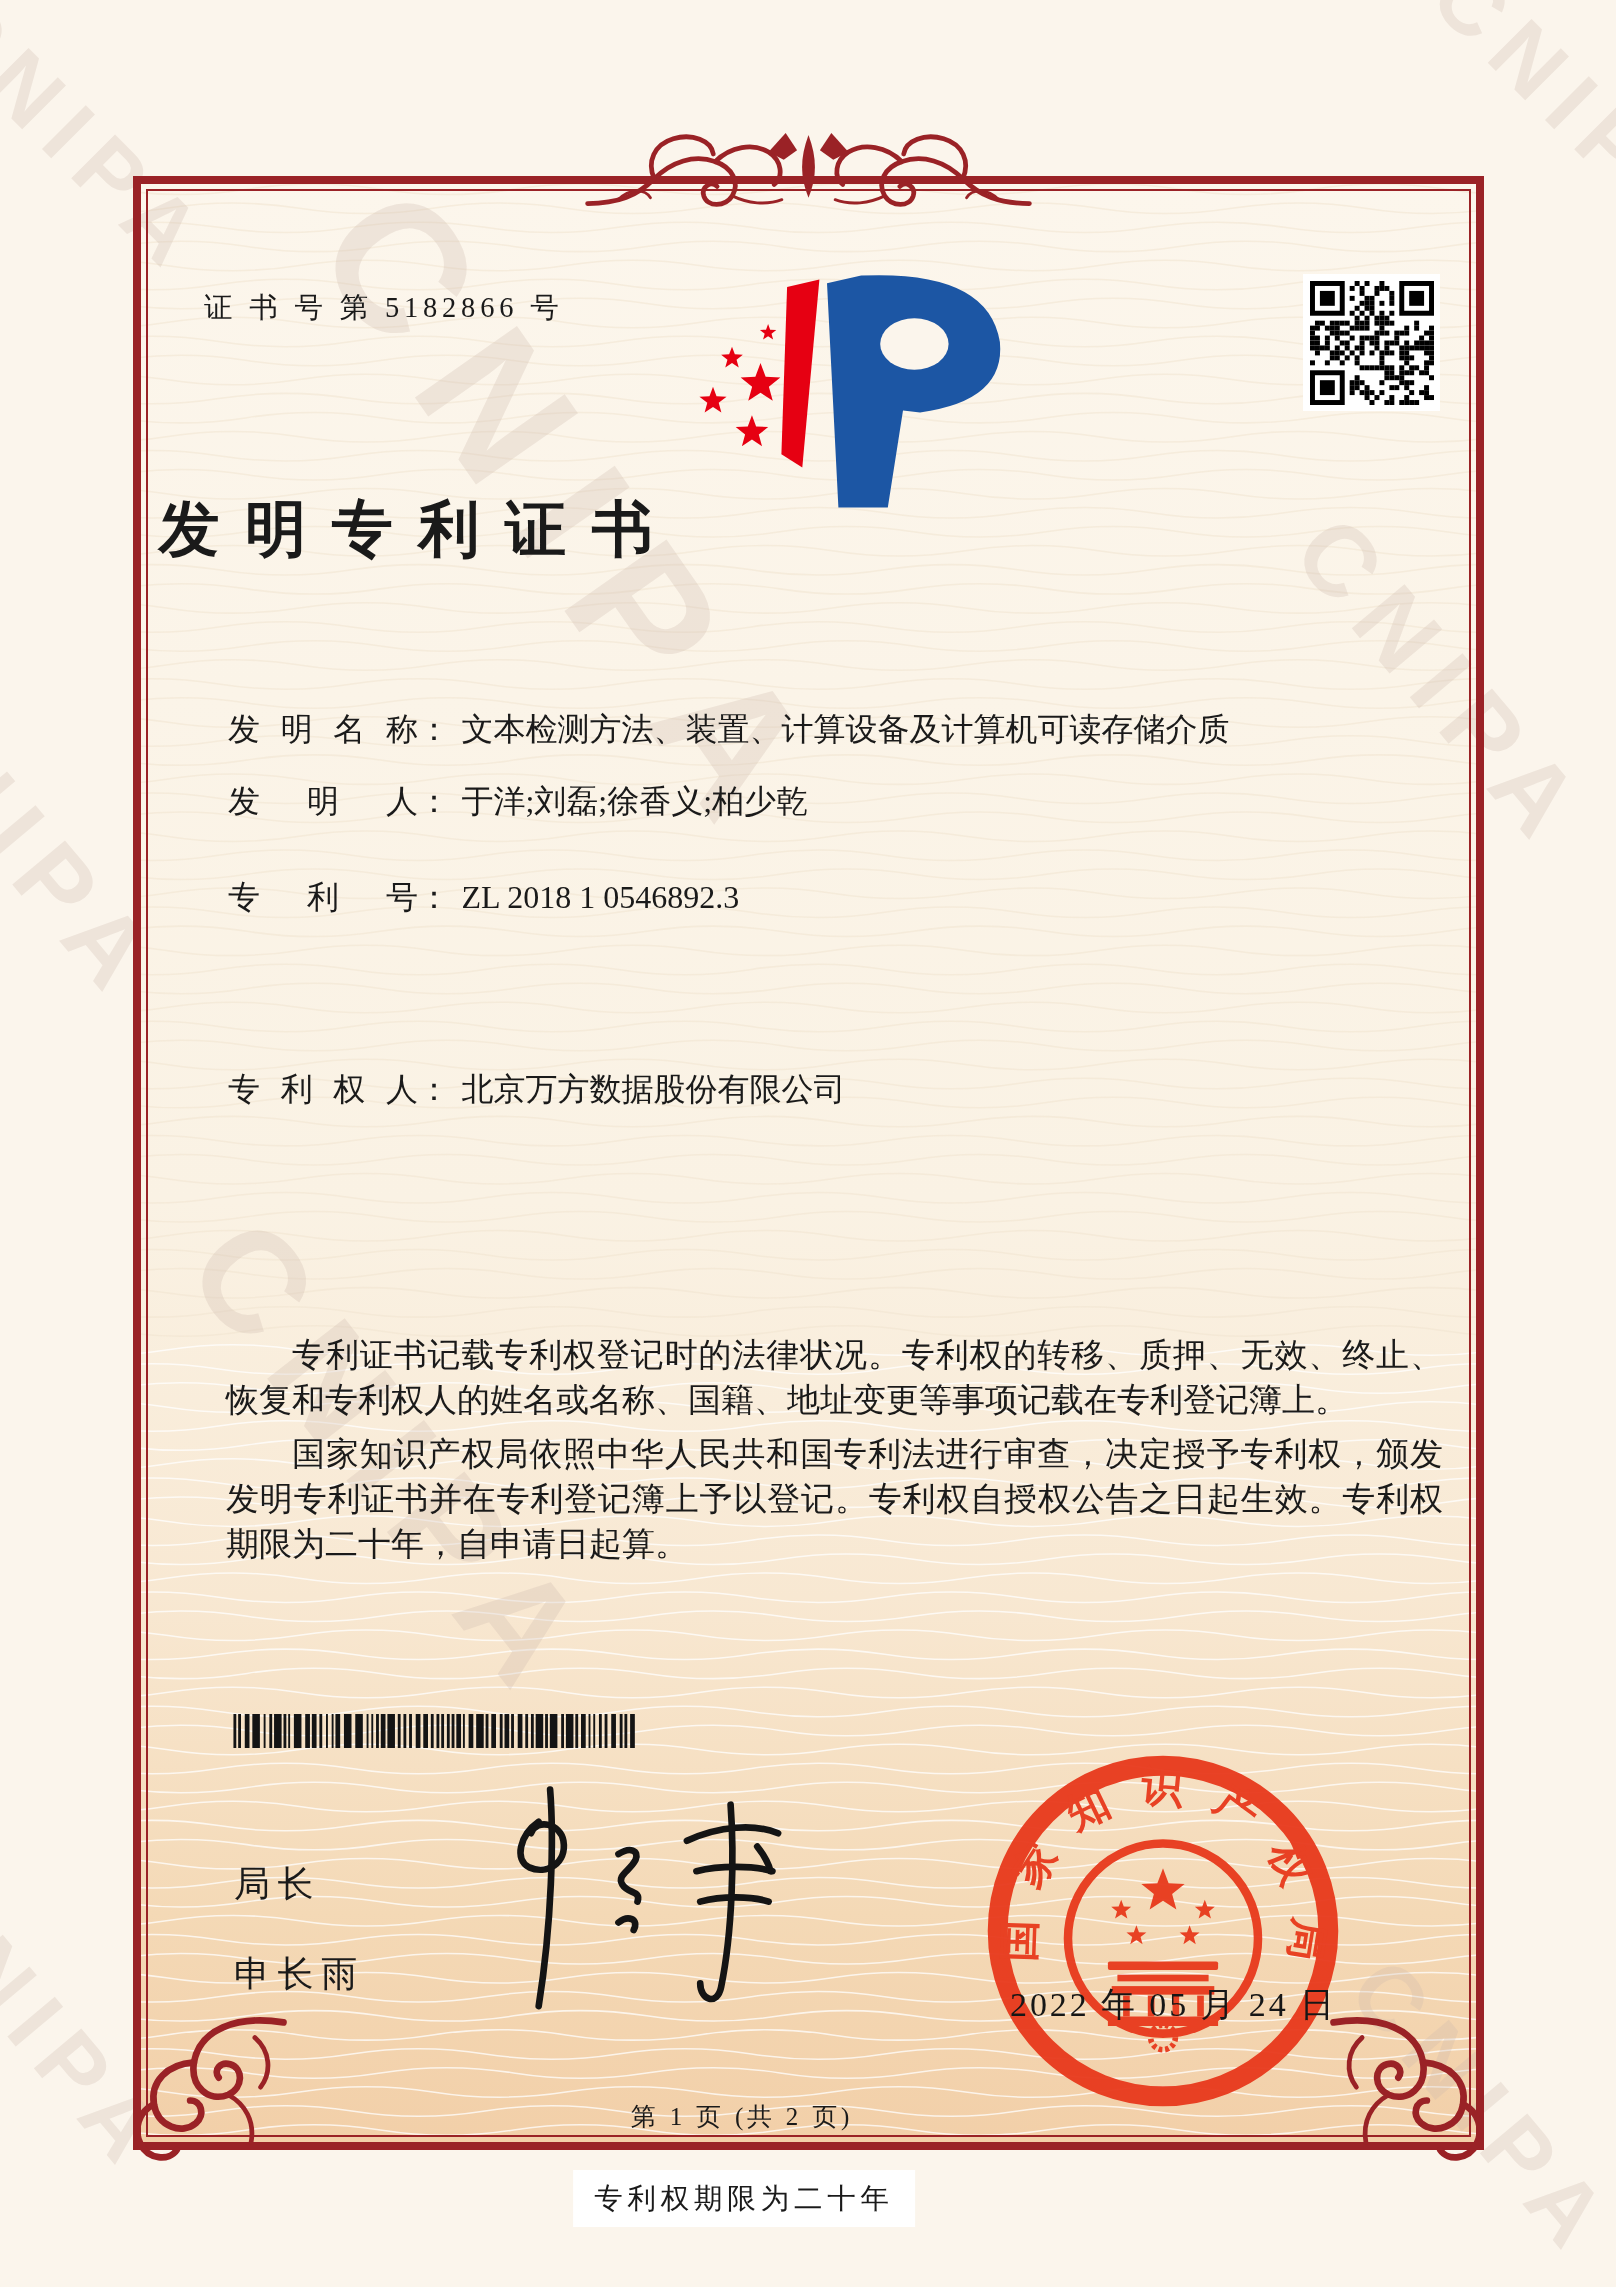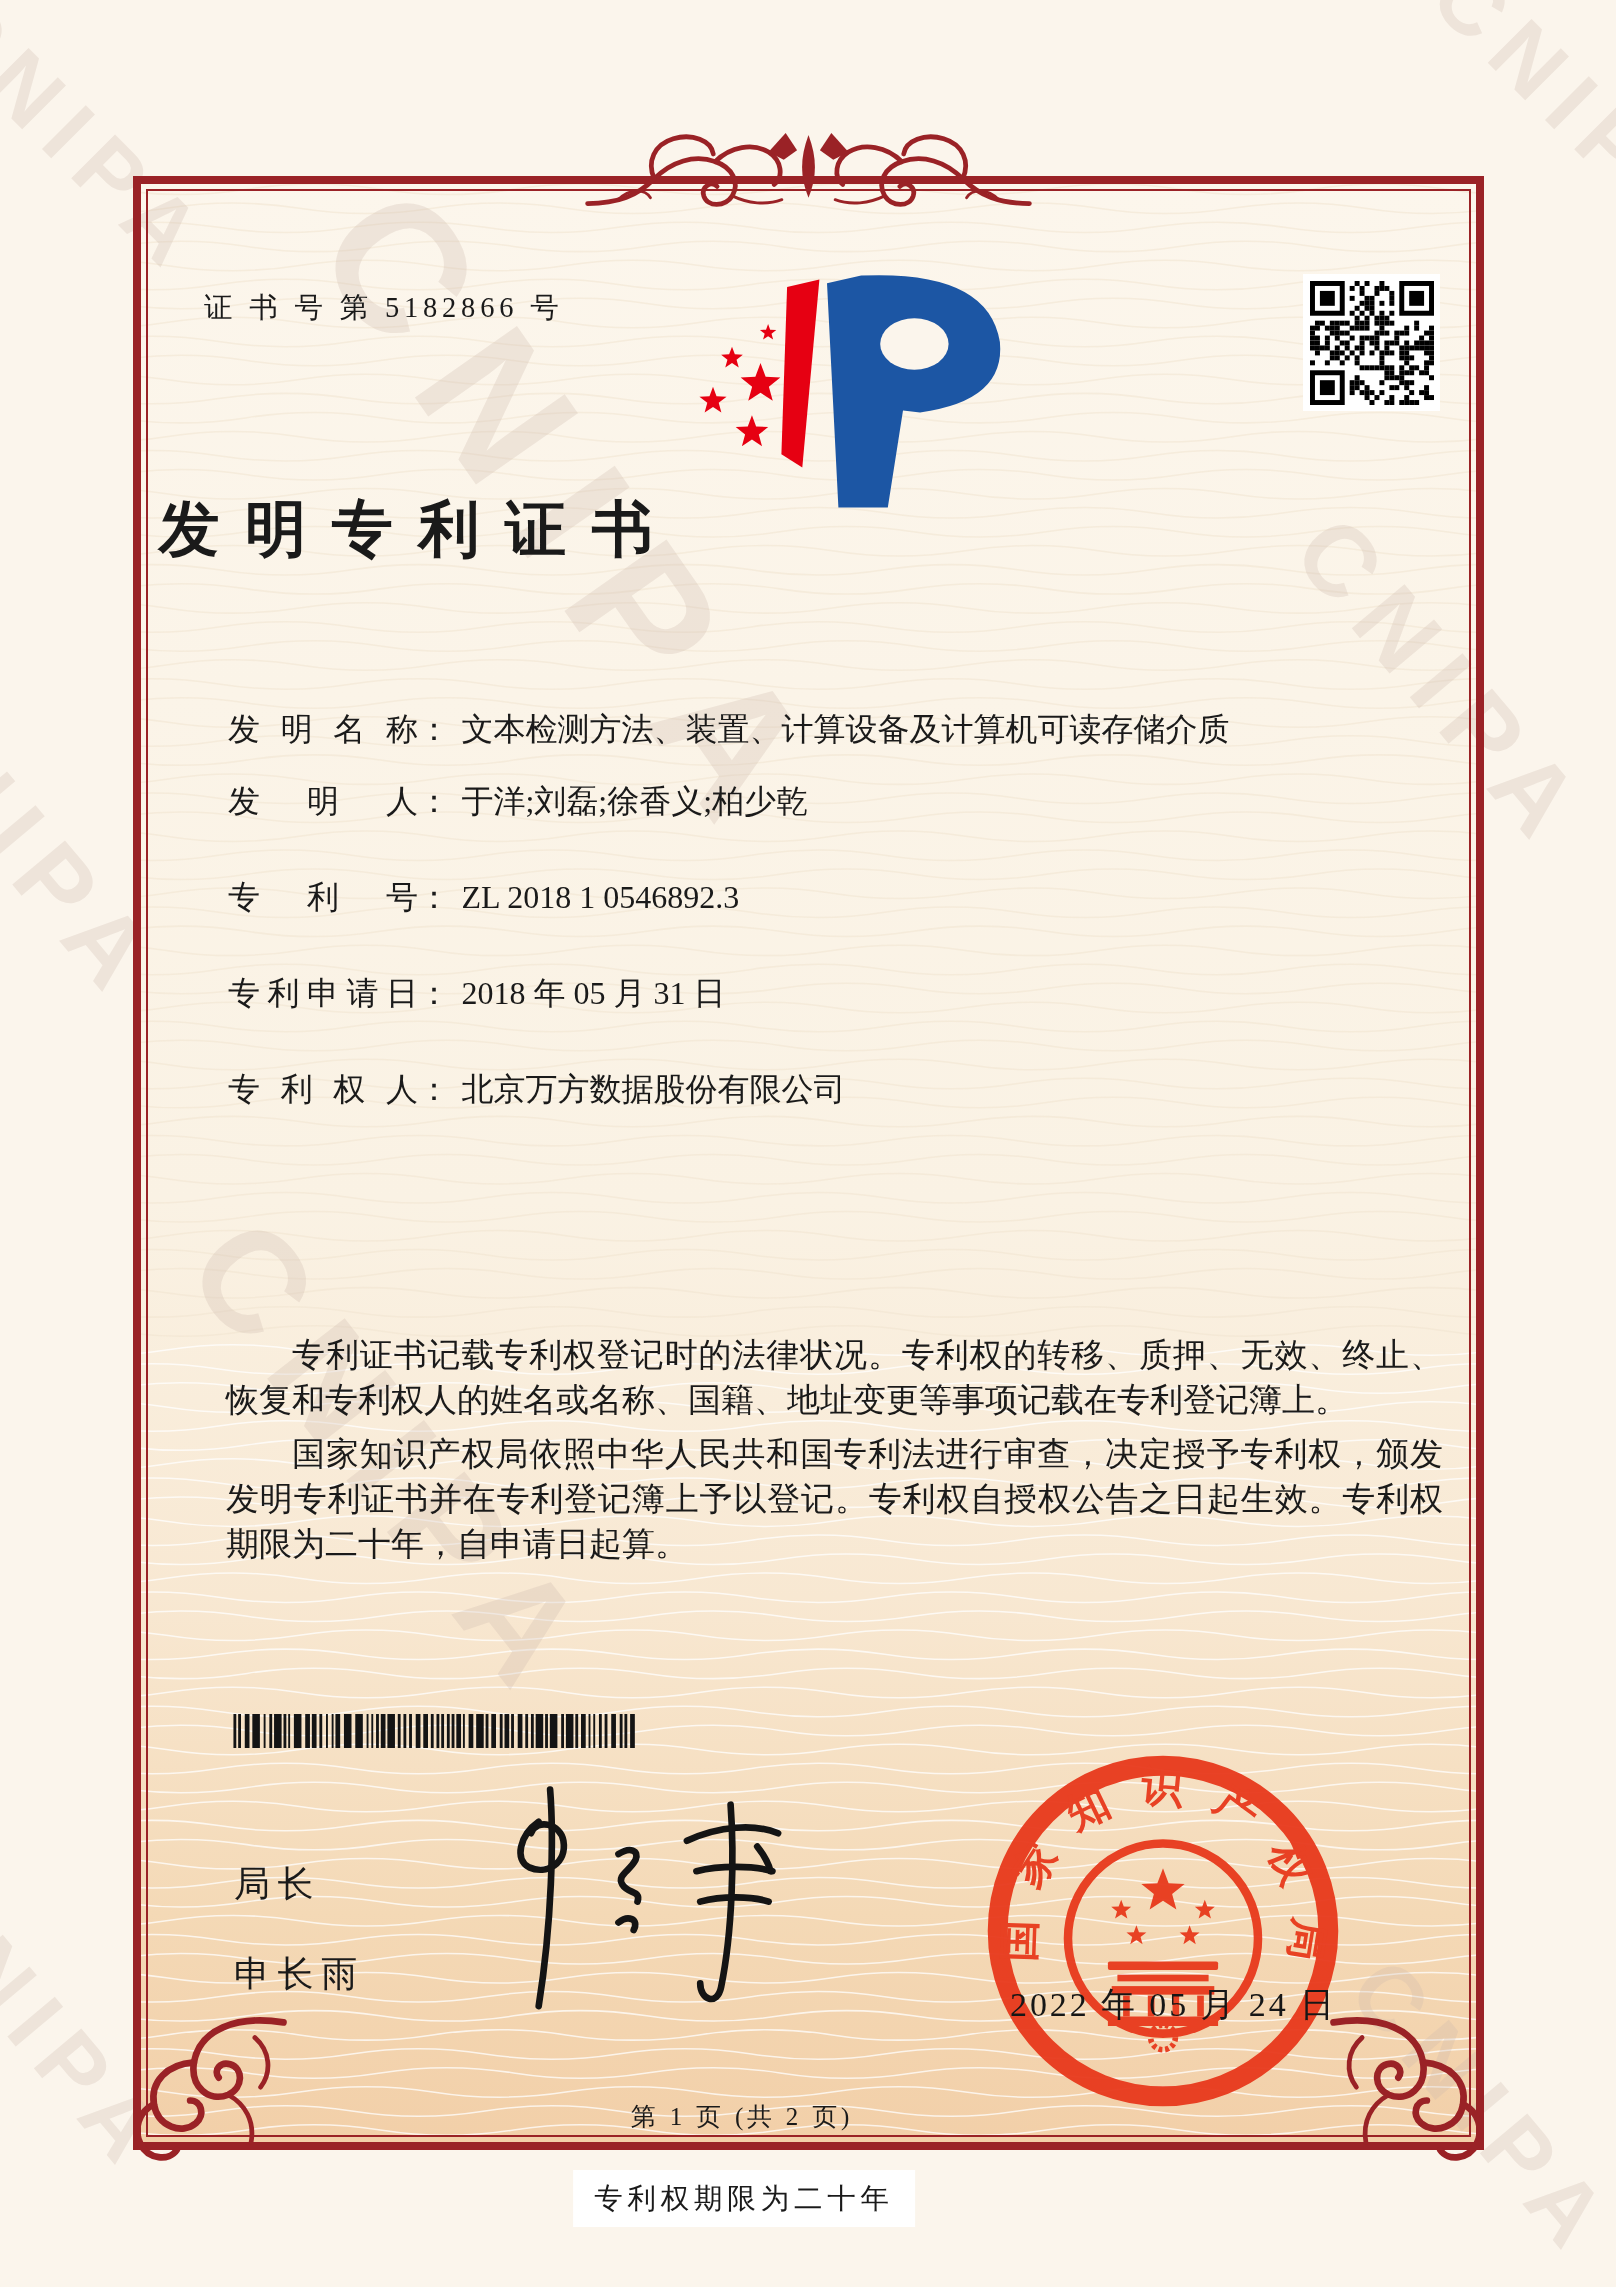--- a/index.html
+++ b/index.html
@@ -456,23 +456,20 @@
 
   <div class="row" style="top:684px;margin-top:24px;">
     <span class="flabel">发明名称</span><span>：</span><span class="fval">文本检测方法、装置、计算设备及计算机可读存储介质</span>
   </div>
   <div class="row" style="top:780px;">
     <span class="flabel">发明人</span><span>：</span><span class="fval">于洋;刘磊;徐香义;柏少乾</span>
   </div>
   <div class="row" style="top:876px;">
     <span class="flabel">专利号</span><span>：</span><span class="fval">ZL 2018 1 0546892.3</span>
   </div>
-  <div class="row" style="top:972px;">
-    <span class="flabel">专利申请日</span><span>：</span><span class="fval">2018 年 05 月 31 日</span>
-  </div>
   <div class="row" style="top:1068px;">
     <span class="flabel">专利权人</span><span>：</span><span class="fval">北京万方数据股份有限公司</span>
   </div>
 
   <div class="paras">
     <p>专利证书记载专利权登记时的法律状况。专利权的转移、质押、无效、终止、恢复和专利权人的姓名或名称、国籍、地址变更等事项记载在专利登记簿上。</p>
     <p>国家知识产权局依照中华人民共和国专利法进行审查，决定授予专利权，颁发发明专利证书并在专利登记簿上予以登记。专利权自授权公告之日起生效。专利权期限为二十年，自申请日起算。</p>
   </div>
 
   <svg class="barcode" id="barcode" width="409" height="34" viewBox="0 0 430 36">

